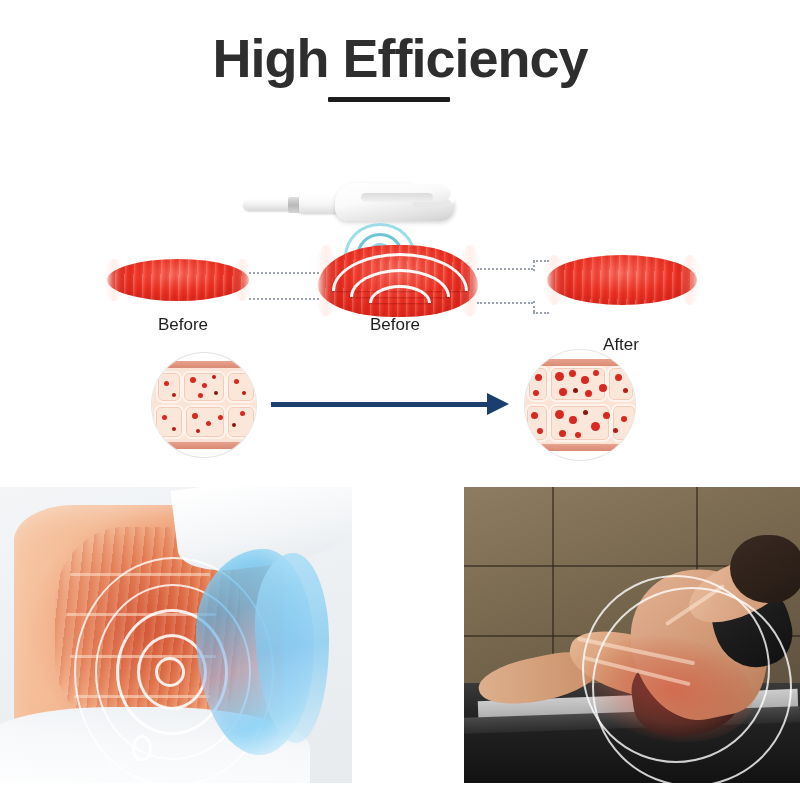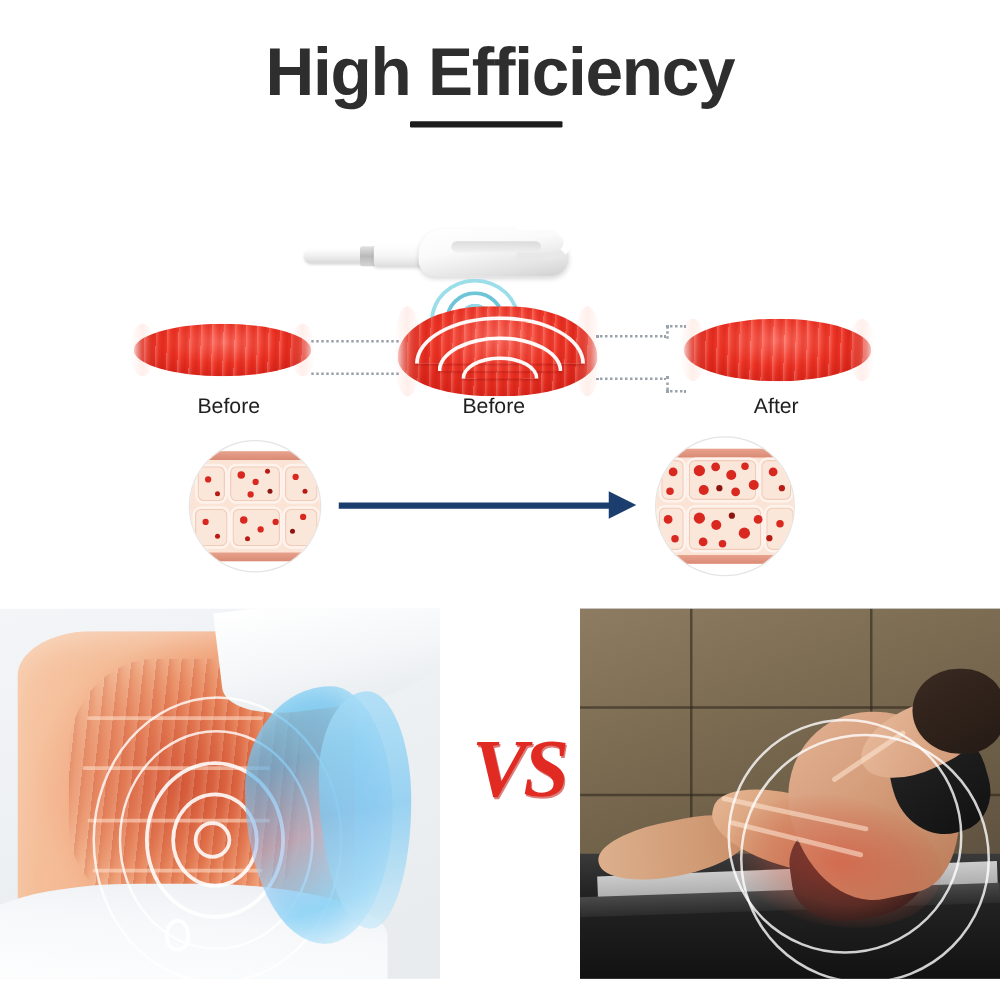--- a/index.html
+++ b/index.html
@@ -247,21 +247,21 @@
   .stage-label {
     position: absolute;
     top: 150px;
     font-family: "Liberation Sans", sans-serif;
     font-size: 17px;
     color: #1f1f1f;
     text-align: center;
   }
   .lbl-before { left: 128px; width: 110px; }
   .lbl-during { left: 340px; width: 110px; }
-  .lbl-after  { left: 566px; width: 110px; }
+  .lbl-after  { left: 566px; width: 110px; margin-top: 20px; }
 
   
   .cell-circle {
     position: absolute;
     border-radius: 50%;
     overflow: hidden;
     background: #ffffff;
     box-shadow: 0 0 0 1px rgba(205,205,205,0.55);
   }
   .cc-left  { left: 152px; top: 353px; width: 104px; height: 104px; }
@@ -678,21 +678,20 @@
     <div class="ring r4 thin"></div>
     <div class="ring r3"></div>
     <div class="ring r2"></div>
     <div class="ring r1"></div>
 
     <div class="gel"></div>
     <div class="gel2"></div>
     <div class="button-detail"></div>
   </div>
 
-  <div class="vs-mark">VS</div>
 
   <div class="photo photo-right">
     <div class="wall"></div>
     <div class="wall-seam ws-v1"></div>
     <div class="wall-seam ws-v2"></div>
     <div class="wall-seam ws-h1"></div>
     <div class="wall-seam ws-h2"></div>
     <div class="floor"></div>
     <div class="mat"></div>
     <div class="mat2"></div>

